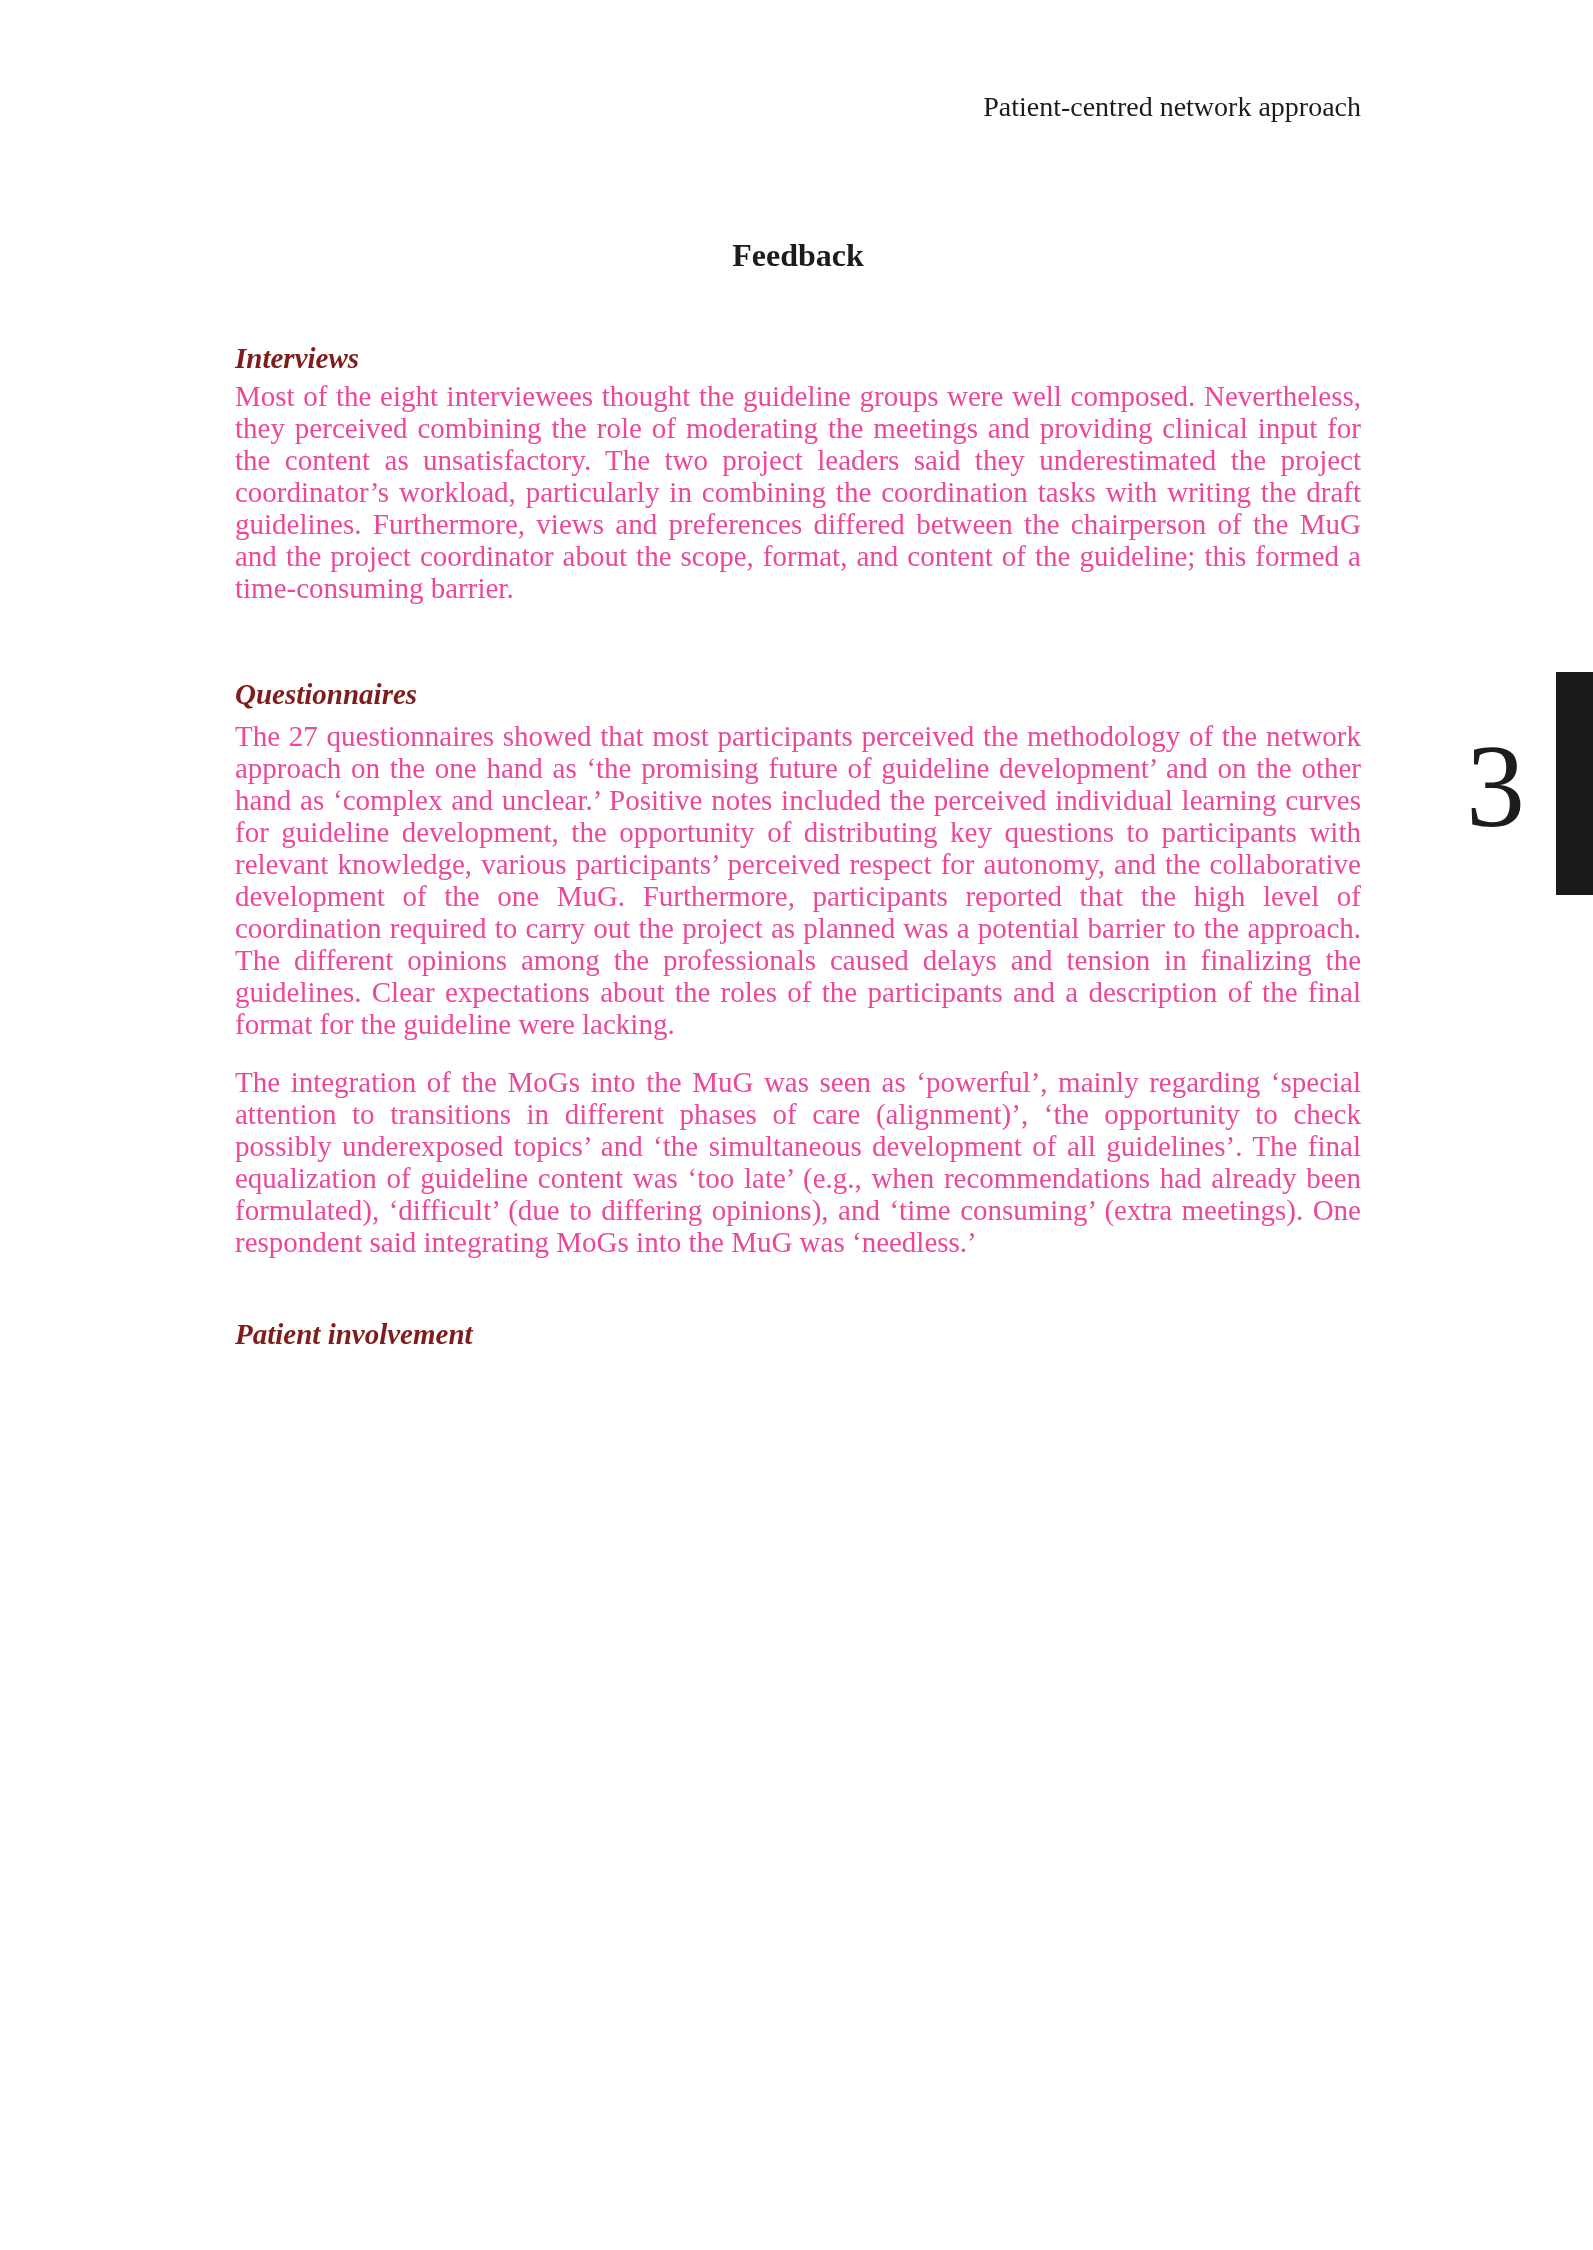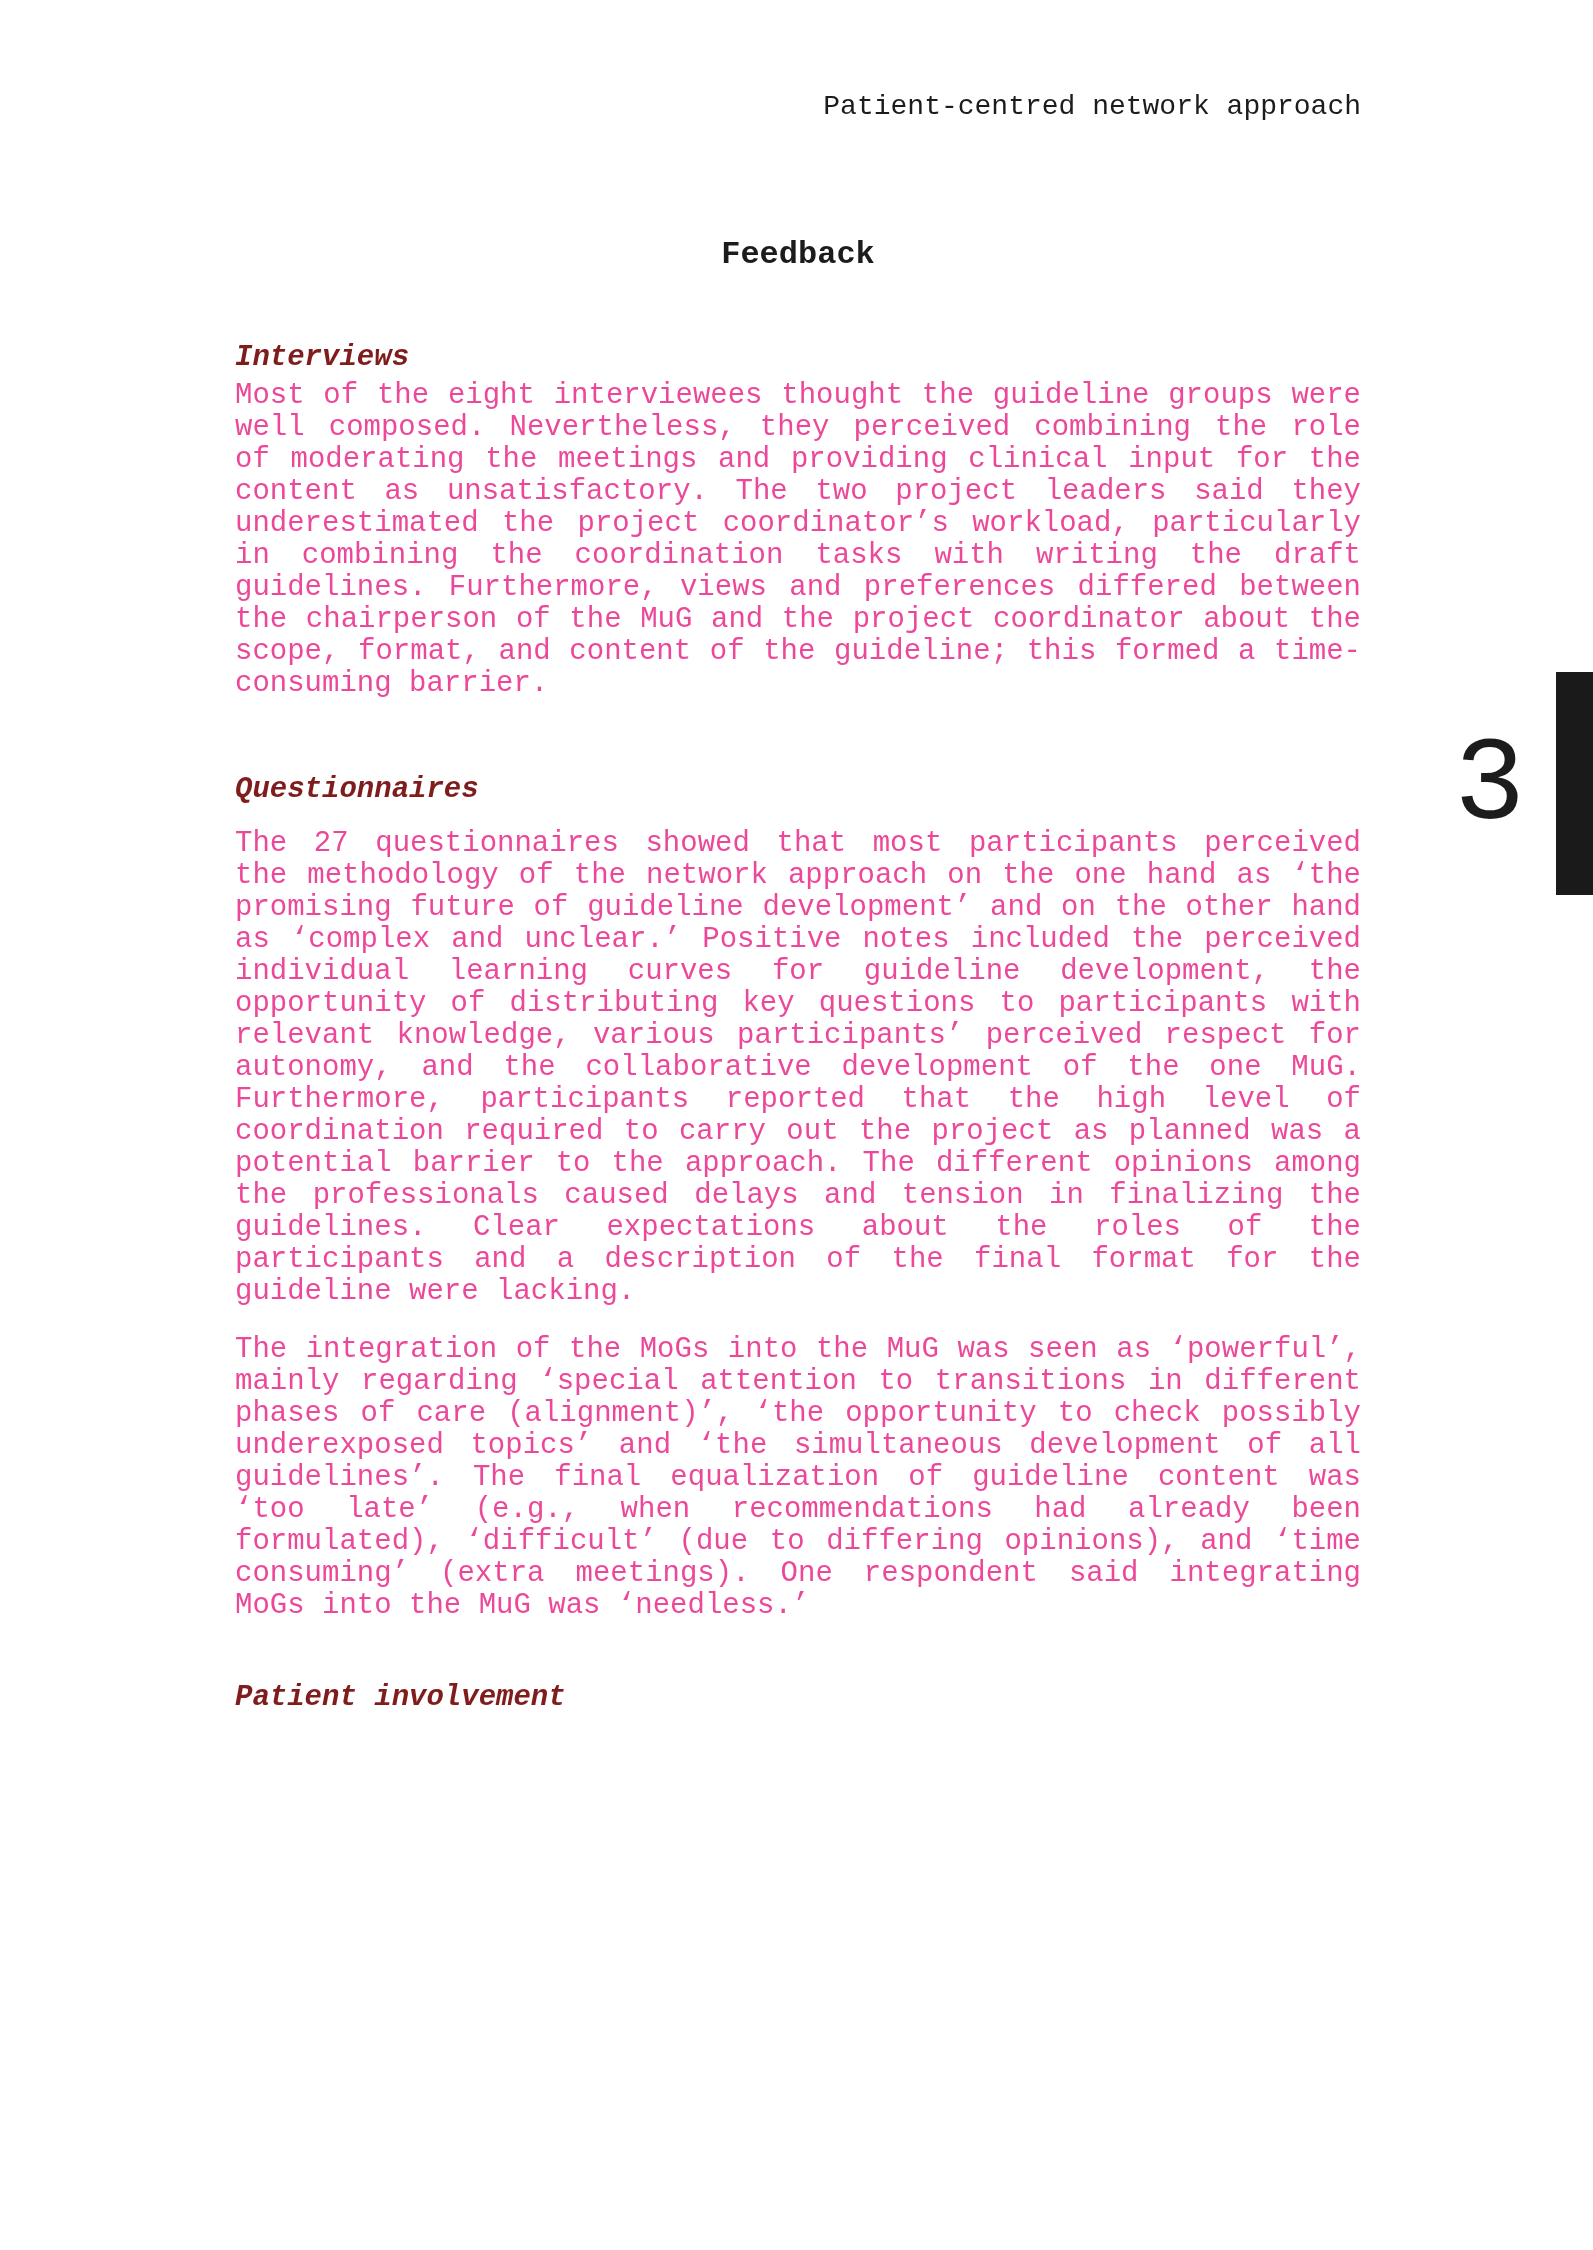--- a/index.html
+++ b/index.html
@@ -6,21 +6,21 @@
     margin: 0;
     padding: 0;
     background: #ffffff;
   }
   .page {
     position: relative;
     width: 1593px;
     height: 2250px;
     background: #ffffff;
     color: #1c1c1c;
-    font-family: Liberation Mono, monospace;
+    font-family: Liberation Serif, serif;
     overflow: hidden;
   }
   .running-header {
     position: absolute;
     top: 90px;
     left: 235px;
     width: 1126px;
     text-align: right;
     font-size: 28px;
     line-height: 34px;
@@ -42,21 +42,21 @@
   }
   h2.subsection-heading {
     margin: 0;
     font-size: 29px;
     font-weight: bold;
     font-style: italic;
     line-height: 36px;
     color: #7f1d1d;
   }
   h2.h-interviews { margin-top: 67px; margin-bottom: 4px; }
-  h2.h-questionnaires { margin-top: 72px; margin-bottom: 20px; }
+  h2.h-questionnaires { margin-top: 72px; margin-bottom: 8px; }
   h2.h-patient { margin-top: 58px; margin-bottom: 20px; }
   p.body-para {
     margin: 0;
     font-size: 29px;
     line-height: 32px;
     text-align: justify;
     color: #ec4899;
   }
   p.spaced { margin-top: 26px; }
   p.cutoff { text-align-last: justify; }

